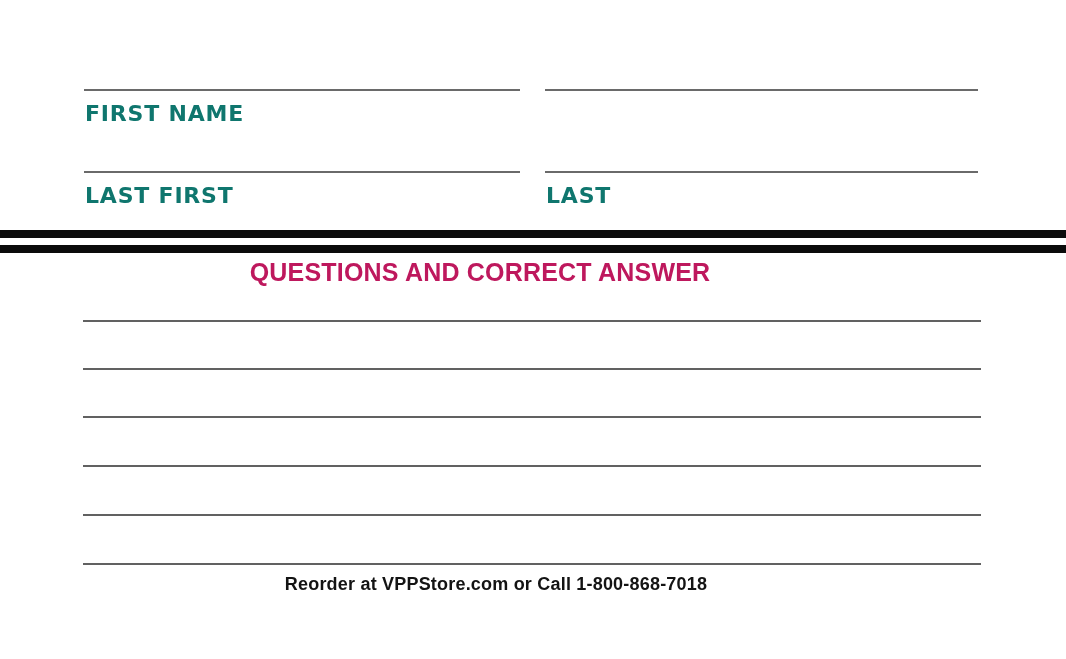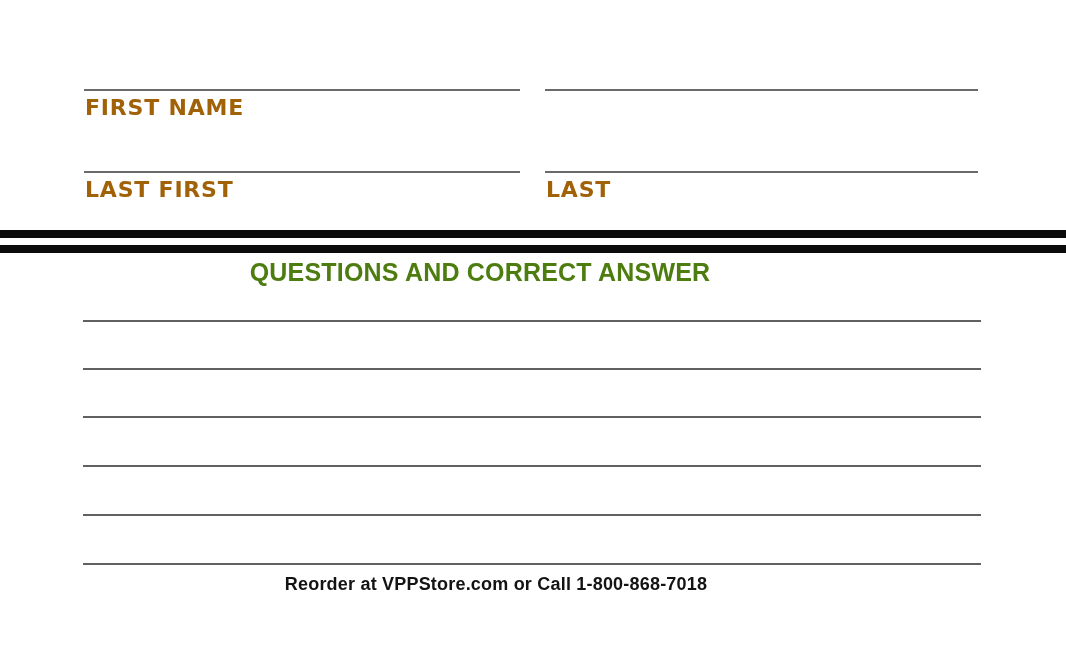--- a/index.html
+++ b/index.html
@@ -31,22 +31,23 @@
   .fline.r2l { left: 84px;  top: 171px; width: 436px; }
   .fline.r2r { left: 545px; top: 171px; width: 433px; }
 
   
   .flabel {
     position: absolute;
     font-weight: bold;
     font-size: 22px;
     line-height: 24px;
     letter-spacing: 0.8px;
-    color: #a16207;
+    color: #0f766e;
     white-space: nowrap;
+    margin-top: 6px;
   }
   .flabel.r1 { top: 96px; }
   .flabel.r2 { top: 178px; }
   .flabel.colL { left: 85px; }
   .flabel.colR { left: 546px; }
 
   
   .double-rule {
     position: absolute;
     left: 0;
@@ -63,21 +64,21 @@
     position: absolute;
     left: 0;
     top: 258px;
     width: 960px;
     text-align: center;
     font-family: "Liberation Sans", sans-serif;
     font-weight: bold;
     font-size: 25px;
     line-height: 28px;
     letter-spacing: 0.2px;
-    color: #4d7c0f;
+    color: #be185d;
     white-space: nowrap;
   }
 
   
   .aline {
     position: absolute;
     left: 83px;
     width: 898px;
     height: 2px;
     background: #616161;

